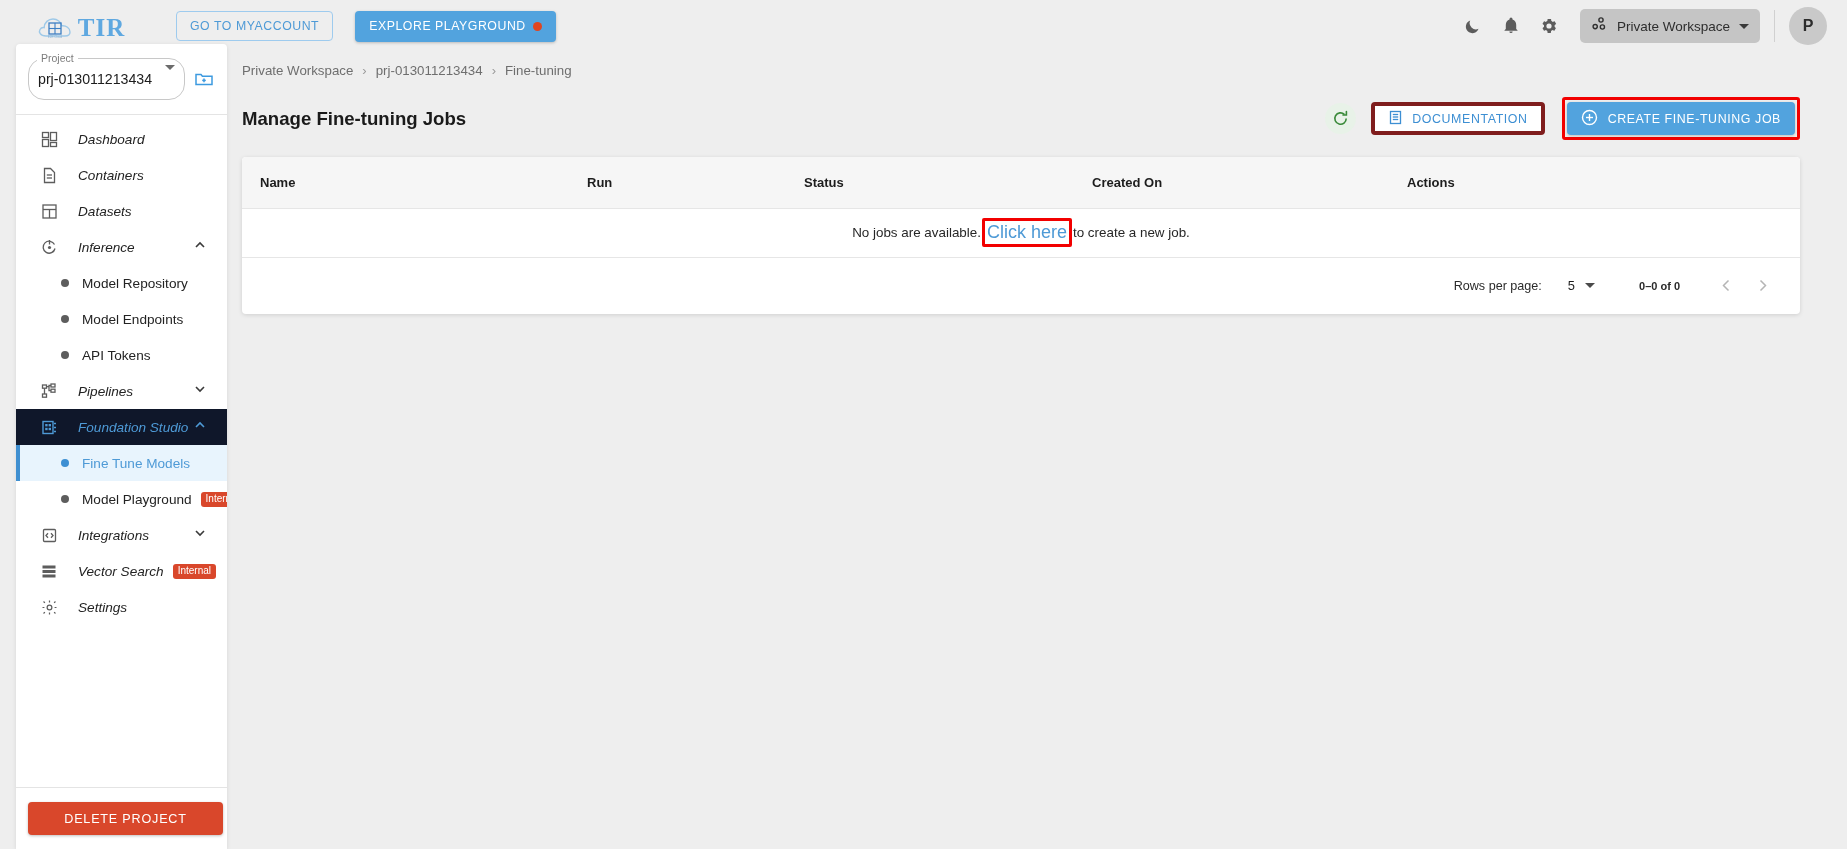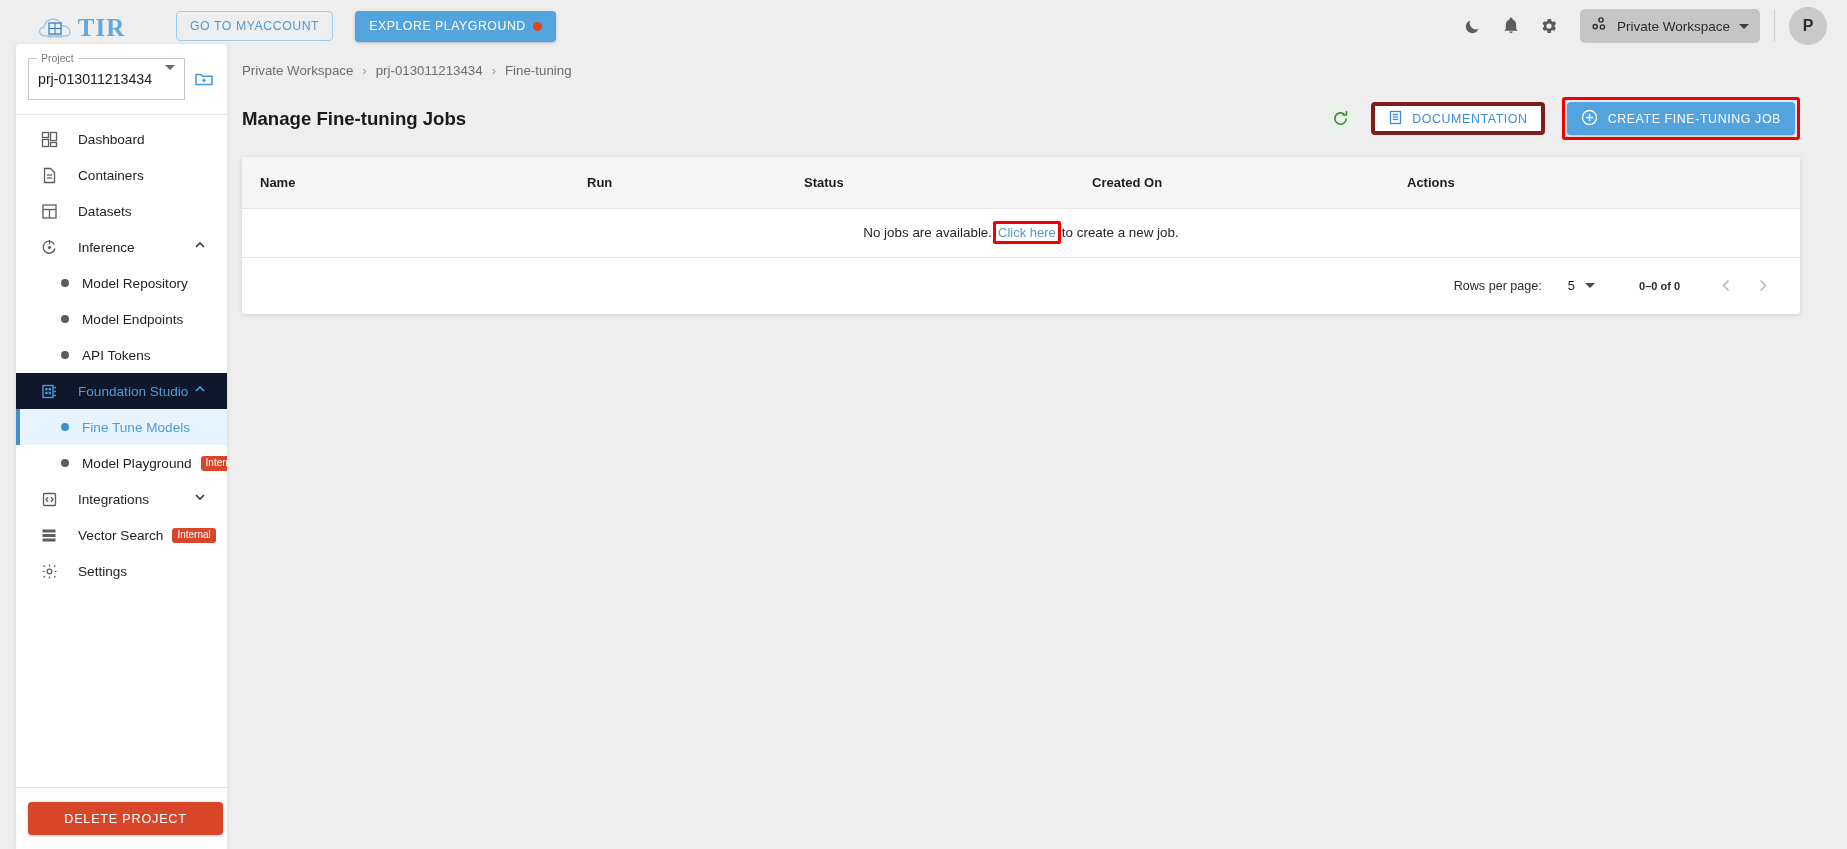--- a/index.html
+++ b/index.html
@@ -84,21 +84,21 @@
     width: 211px; height: 805px;
     background: #ffffff;
     border-radius: 4px 4px 0 0;
     box-shadow: 0 1px 4px rgba(0,0,0,.10);
     display: flex; flex-direction: column;
   }
   #project-area { padding: 14px 12px 14px 12px; }
   #project-row { display: flex; align-items: center; gap: 8px; }
   #project-select {
     position: relative; flex: 1; height: 42px;
-    border: 1px solid #c8c8c8; border-radius: 0;
+    border: 1px solid #c8c8c8; border-radius: 16px;
     display: flex; align-items: center; padding: 0 9px;
   }
   #project-legend {
     position: absolute; top: -7px; left: 8px;
     background: #fff; padding: 0 4px;
     font-size: 10.5px; color: #7b7b7b;
   }
   #project-value { font-size: 14.2px; color: #1c1c1c; }
   #project-caret { margin-left: auto; }
   #new-folder-icon { width: 22px; height: 22px; color: #3d9ae0; cursor: pointer; }
@@ -110,21 +110,21 @@
     position: relative;
     height: 36px; display: flex; align-items: center;
     padding-left: 22px; cursor: pointer;
   }
   .nav-item .nav-icon {
     width: 22px; height: 22px; color: #5d5d5d;
     display: flex; align-items: center; justify-content: center;
     flex-shrink: 0;
   }
   .nav-item .nav-label {
-    margin-left: 18px; font-size: 13.6px; color: #232323; white-space: nowrap;
+    margin-left: 18px; font-size: 13.6px; color: #232323; white-space: nowrap; font-style: italic;
   }
   .nav-item .nav-chev { margin-left: auto; margin-right: 20px; color: #3a3a3a; }
   .nav-item.active { background: #0f172a; }
   .nav-item.active .nav-label { color: #4e9ad6; }
   .nav-item.active .nav-icon { color: #4e9ad6; }
 
   .sub-item {
     position: relative;
     height: 36px; display: flex; align-items: center;
     padding-left: 45px; cursor: pointer;
@@ -210,21 +210,21 @@
     padding: 0; border-bottom: 1px solid #e6e6e6;
   }
   tbody tr { height: 49px; padding-left: 8px; }
   tbody td { border-bottom: 1px solid #e6e6e6; font-size: 13.4px; color: #272727; }
   #empty-cell { text-align: center; }
   #empty-inner { display: inline-flex; align-items: center; }
   #click-here-wrap {
     border: 3px solid #f20000; border-radius: 2px;
     padding: 1px 2px; margin: 0 1px;
   }
-  #click-here { color: #4e9ad6; text-decoration: none; cursor: pointer; font-size: 13px; }
+  #click-here { color: #4e9ad6; text-decoration: none; cursor: pointer; font-size: 18px; }
 
   #pagination {
     height: 56px; display: flex; align-items: center; justify-content: flex-end;
     padding-right: 20px; gap: 0;
   }
   #rows-label { font-size: 12.6px; color: #2b2b2b; }
   #rows-value {
     margin-left: 26px; font-size: 12.9px; color: #1d1d1d;
     display: flex; align-items: center; gap: 10px; cursor: pointer;
   }
@@ -378,20 +378,37 @@
     </div>
     <div class="sub-item">
       <span class="sub-dot"></span>
       <span class="sub-label">Model Endpoints</span>
     </div>
     <div class="sub-item">
       <span class="sub-dot"></span>
       <span class="sub-label">API Tokens</span>
     </div>
 
+    <div class="nav-item">
+      <span class="nav-icon">
+        <svg width="17" height="17" viewBox="0 0 17 17" fill="none" stroke="currentColor" stroke-width="1.3">
+          <rect x="1.5" y="2" width="4" height="3.2"></rect>
+            <rect x="10" y="1" width="4" height="3"></rect>
+          <rect x="10" y="6.2" width="4" height="3"></rect>
+            <rect x="1.5" y="11" width="4" height="3.2"></rect>
+          <path d="M5.5 3.6h2.5v-1.1h2M5.5 3.6h2.5v4.1h2M3.5 5.2v5.8"></path>
+        </svg>
+      </span>
+      <span class="nav-label">Pipelines</span>
+      <span class="nav-chev">
+        <svg width="14" height="14" viewBox="0 0 14 14" fill="none" stroke="currentColor" stroke-width="1.6">
+          <path d="M3 5l4 4 4-4"></path>
+          </svg>
+      </span>
+    </div>
 
     <div class="nav-item active">
       <span class="nav-icon">
         <svg width="17" height="17" viewBox="0 0 17 17" fill="none" stroke="currentColor" stroke-width="1.4">
           <rect x="2" y="2.5" width="10" height="12"></rect>
           <rect x="4.2" y="5" width="2.4" height="2.4" fill="currentColor" stroke="none"></rect>
           <rect x="7.6" y="5" width="2.4" height="2.4" fill="currentColor" stroke="none"></rect>
           <rect x="4.2" y="8.8" width="2.4" height="2.4" fill="currentColor" stroke="none"></rect>
           <rect x="7.6" y="8.8" width="2.4" height="2.4" fill="currentColor" stroke="none"></rect>
           <line x1="13" y1="4.5" x2="15" y2="4.5"></line>

